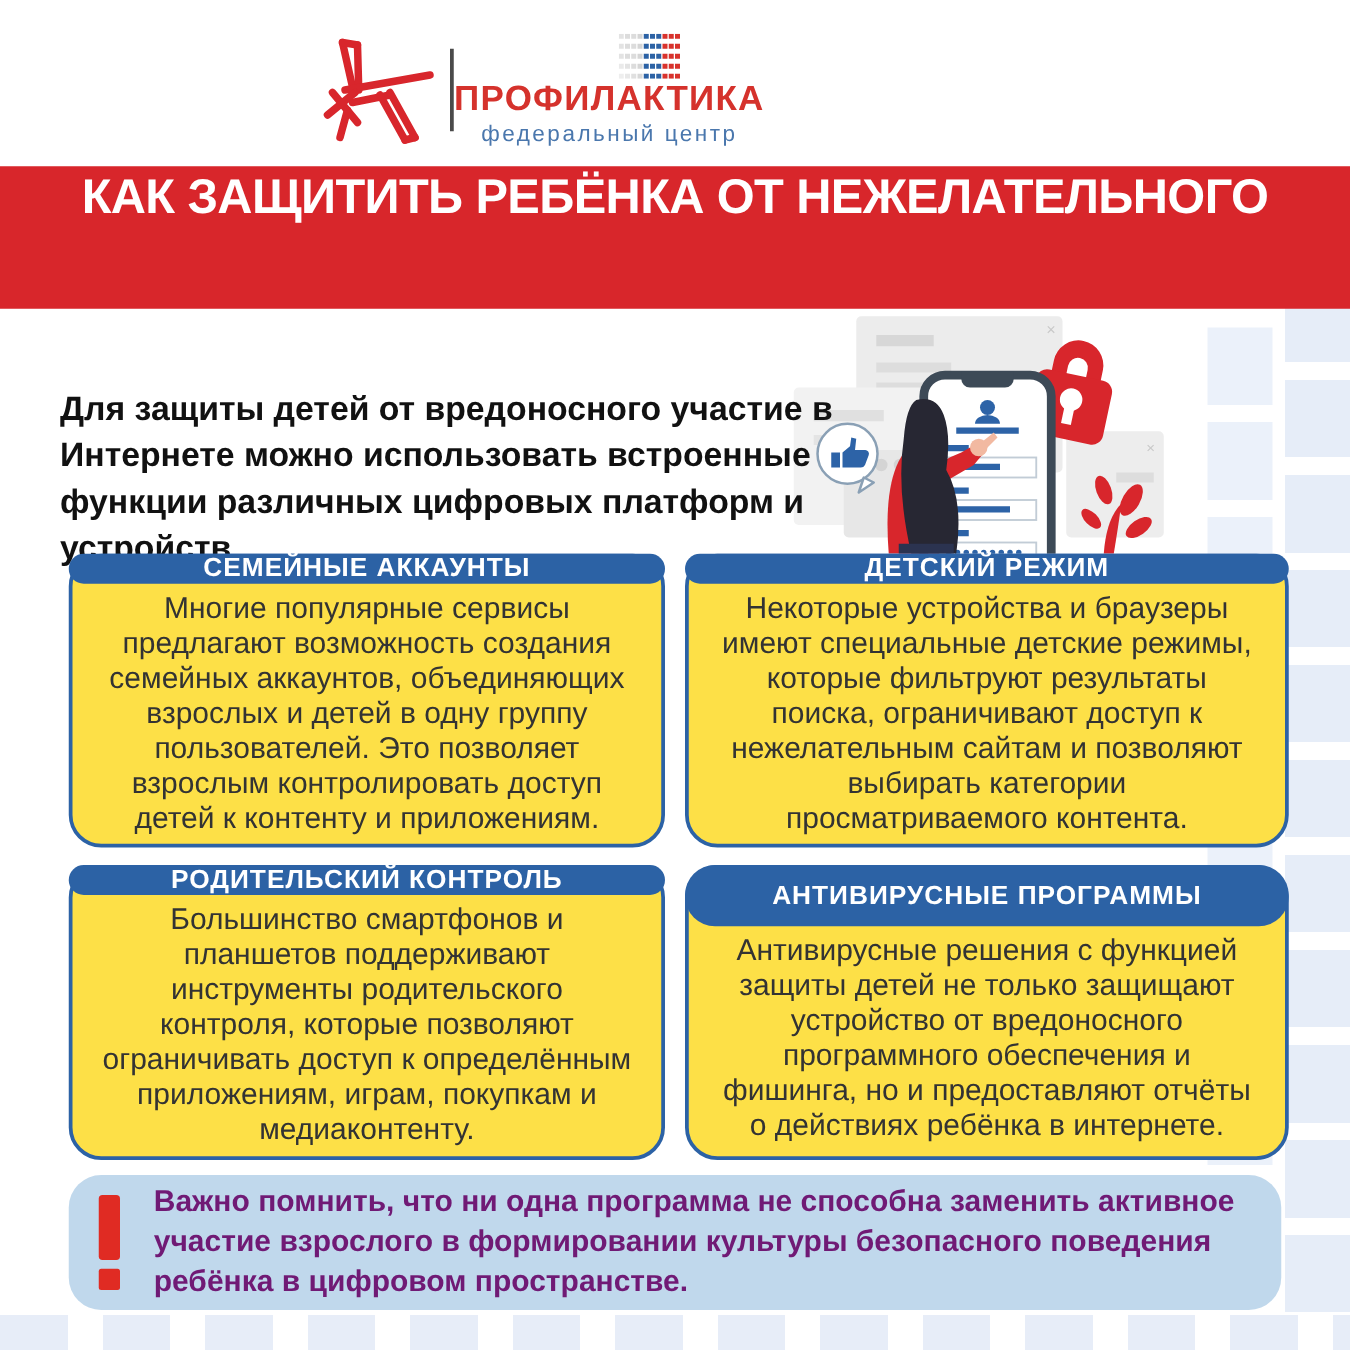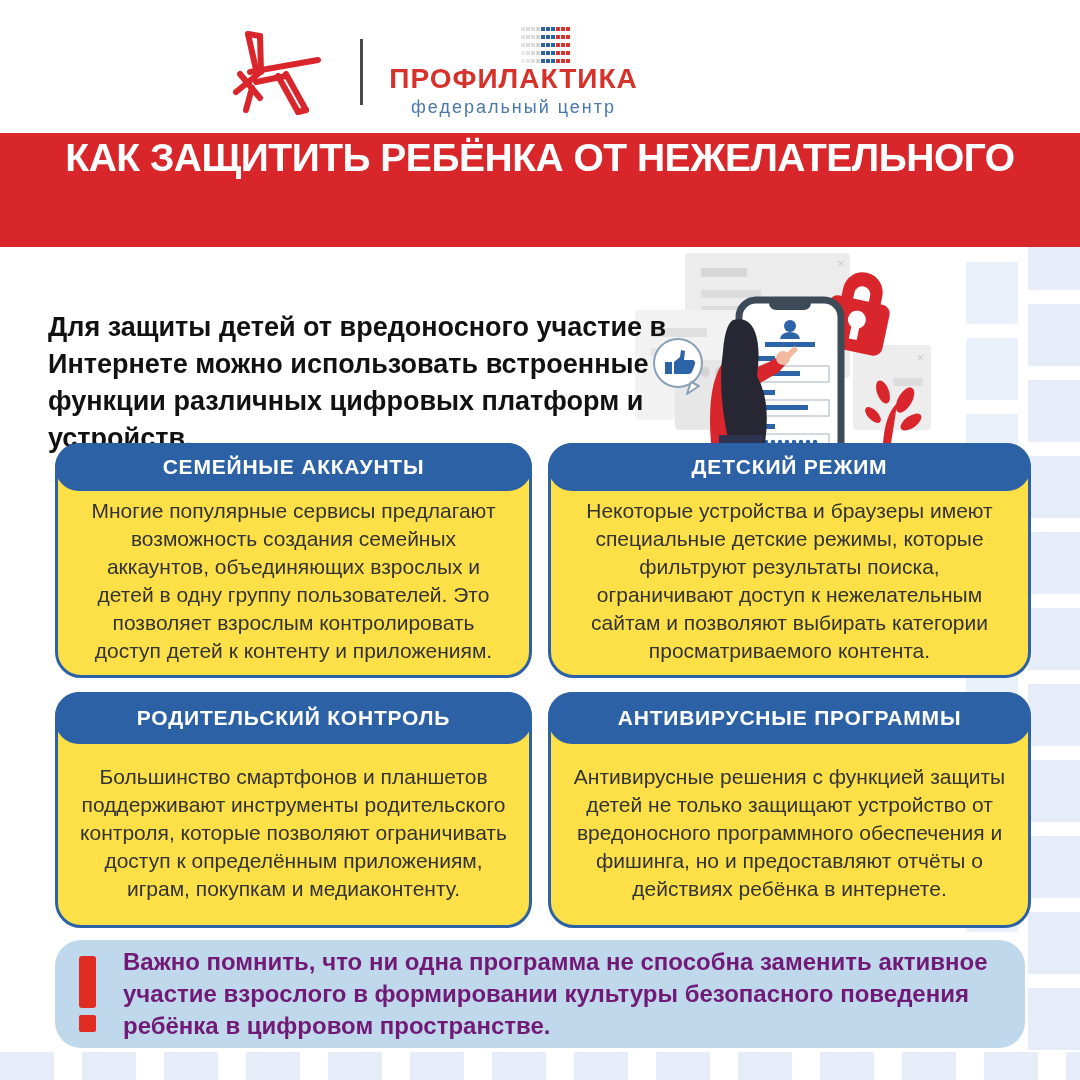--- a/index.html
+++ b/index.html
@@ -9,21 +9,21 @@
   }
   
   .bg-col-a{position:absolute;right:0;top:228px;width:52px;height:824px;z-index:0;
     background:repeating-linear-gradient(to bottom,#e6edf8 0 62px,#ffffff 62px 76px);}
   .bg-col-b{position:absolute;right:62px;top:262px;width:52px;height:680px;z-index:0;
     background:repeating-linear-gradient(to bottom,#ebf1fa 0 62px,#ffffff 62px 76px);}
   .bg-row-bottom{position:absolute;left:0;right:0;bottom:0;height:28px;z-index:0;
     background:repeating-linear-gradient(to right,#e7edf8 0 54px,#ffffff 54px 82px);}
   
   .brand-row{position:absolute;top:22px;left:0;width:864px;height:100px;z-index:2;
-    display:flex;align-items:center;justify-content:center;gap:26px;}
+    display:flex;align-items:center;justify-content:center;}
   .brand-divider{width:3px;height:66px;background:#4a4a4a;}
   .brand-right{position:relative;display:flex;flex-direction:column;align-items:center;}
   .brand-mosaic{display:block;margin-bottom:2px;align-self:center;margin-left:64px;}
   .brand-name{font-size:28px;font-weight:bold;letter-spacing:1px;color:#d5322c;line-height:1;}
   .brand-sub{font-size:18px;color:#4a77ad;letter-spacing:2px;margin-top:4px;}
   
   .banner{position:absolute;top:133px;left:0;width:1080px;height:114px;background:#d8262b;z-index:2;
     display:flex;justify-content:center;}
   .banner-title{color:#ffffff;font-weight:bold;font-size:39px;line-height:50px;text-align:center;
     letter-spacing:-0.5px;margin:0;}
@@ -36,21 +36,21 @@
   .cards{position:absolute;left:55px;top:443px;width:976px;z-index:2;
     display:grid;grid-template-columns:477px 483px;column-gap:16px;row-gap:14px;}
   .card{position:relative;background:#fde047;border:3px solid #2c62a5;border-radius:26px;
     box-sizing:border-box;display:flex;flex-direction:column;}
   .card.row1{height:235px;}
   .card.row2{height:236px;}
   .card-header{margin:-3px -3px 0 -3px;height:52px;background:#2c62a5;border-radius:24px;
     display:flex;align-items:center;justify-content:center;}
   .card-title{color:#ffffff;font-weight:bold;font-size:21px;letter-spacing:0.8px;}
   .card-body{flex:1;display:flex;align-items:center;justify-content:center;padding:6px 22px 10px 22px;}
-  .card-text{font-size:21px;line-height:28px;color:#333333;text-align:center;margin:0;}
+  .card-text{font-size:24px;line-height:28px;color:#333333;text-align:center;margin:0;}
   
   .note{position:absolute;left:55px;top:940px;width:970px;height:108px;background:#c0d8ec;
     border-radius:26px;z-index:2;display:flex;align-items:center;box-sizing:border-box;padding:0 30px 0 22px;}
   .excl{width:20px;display:flex;flex-direction:column;align-items:center;margin-right:26px;flex:0 0 auto;}
   .excl-bar{width:17px;height:52px;background:#e02b23;border-radius:3px;}
   .excl-dot{width:17px;height:17px;background:#e02b23;border-radius:2px;margin-top:7px;}
   .note-text{font-size:24px;font-weight:bold;color:#701a75;line-height:32px;margin:0;}
 </style>
 </head>
 <body>

